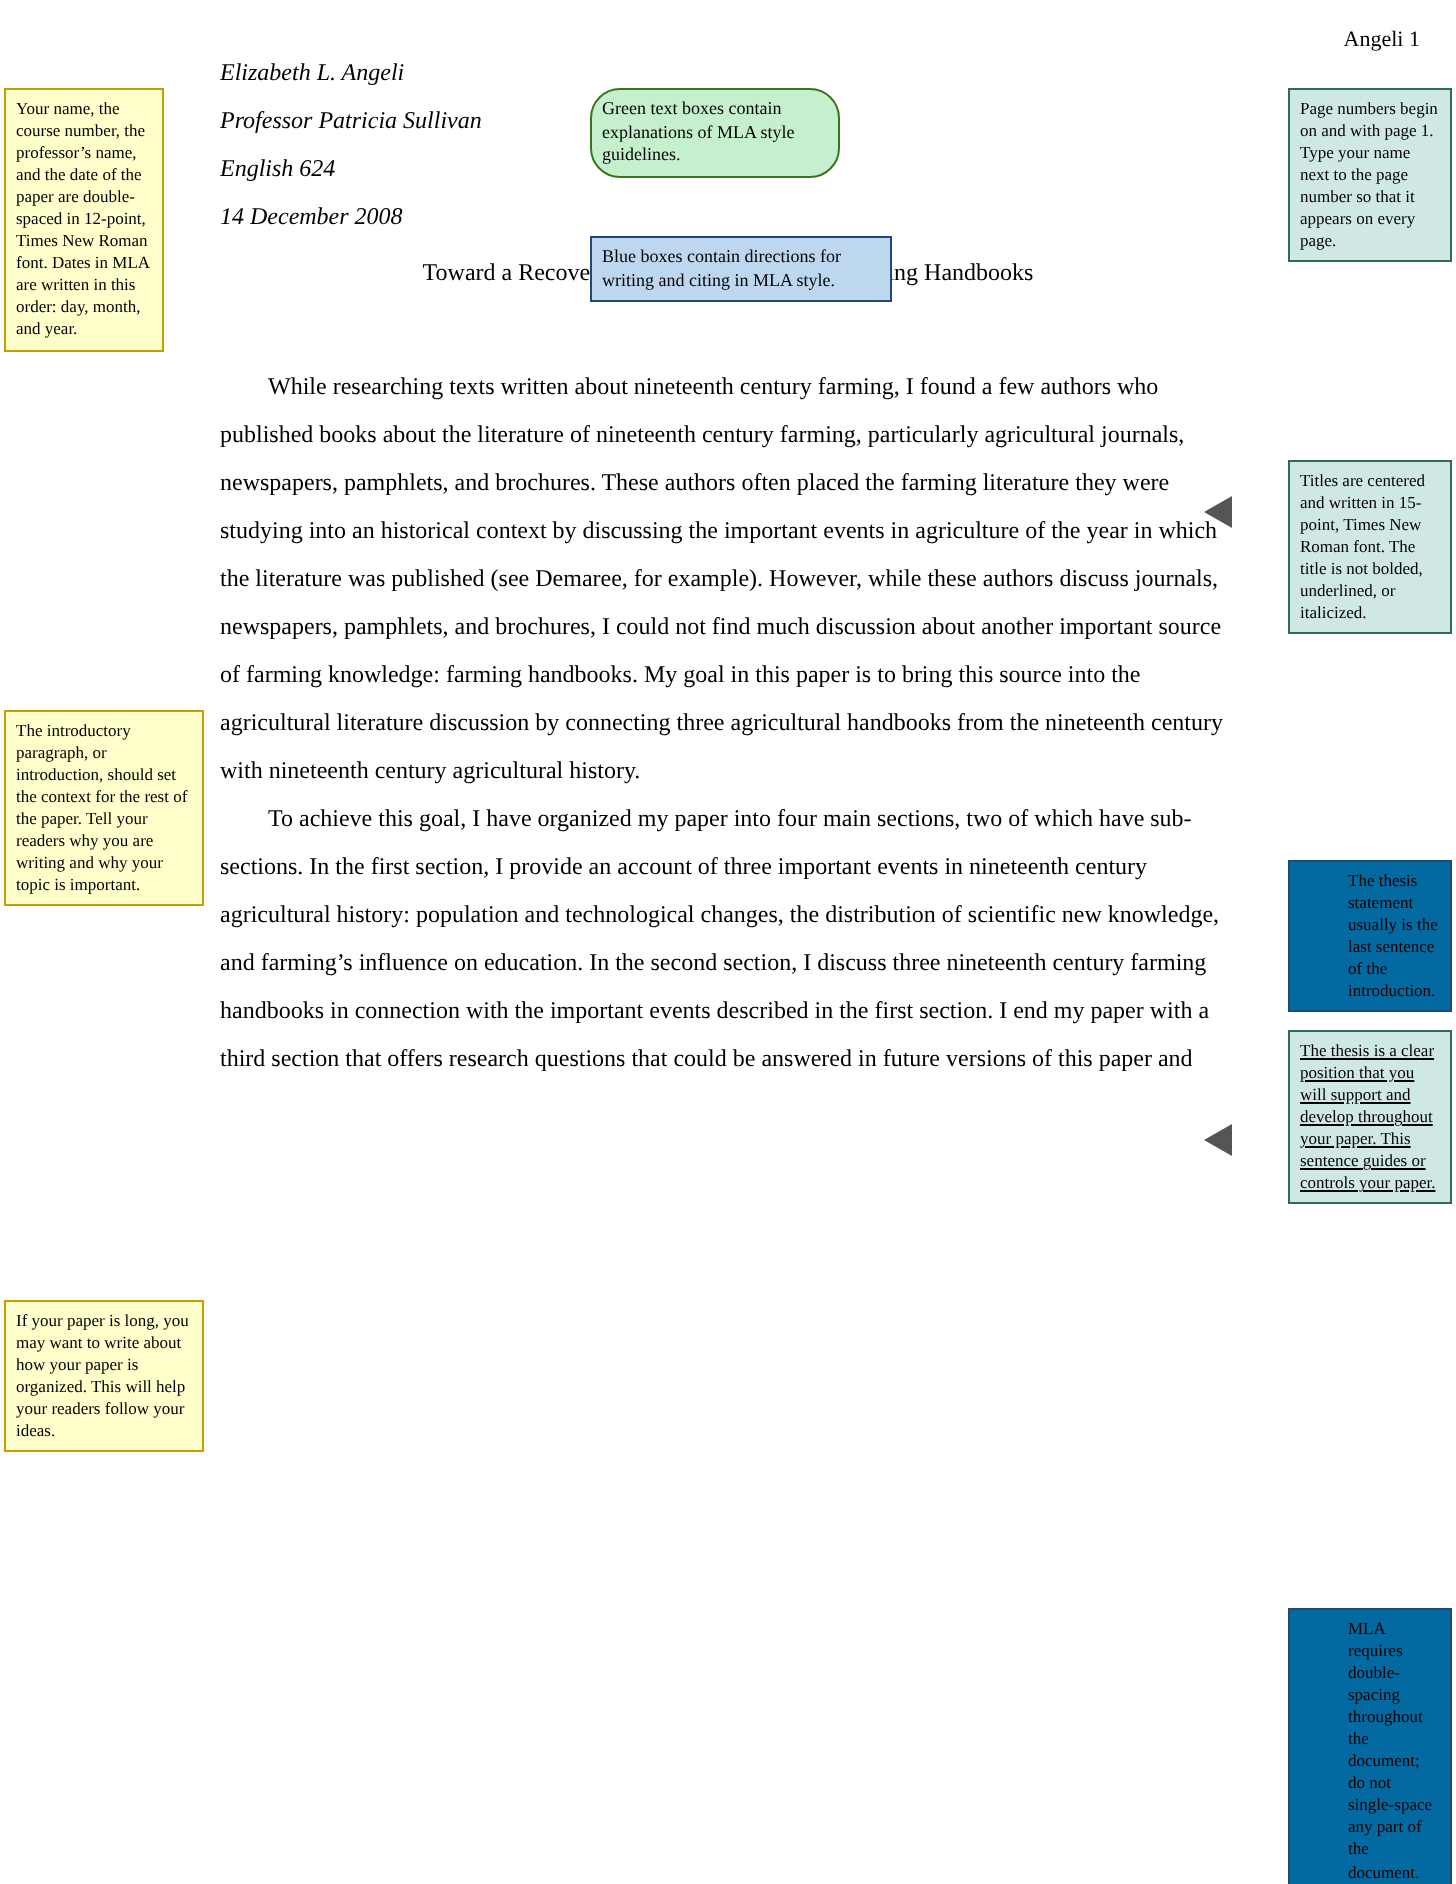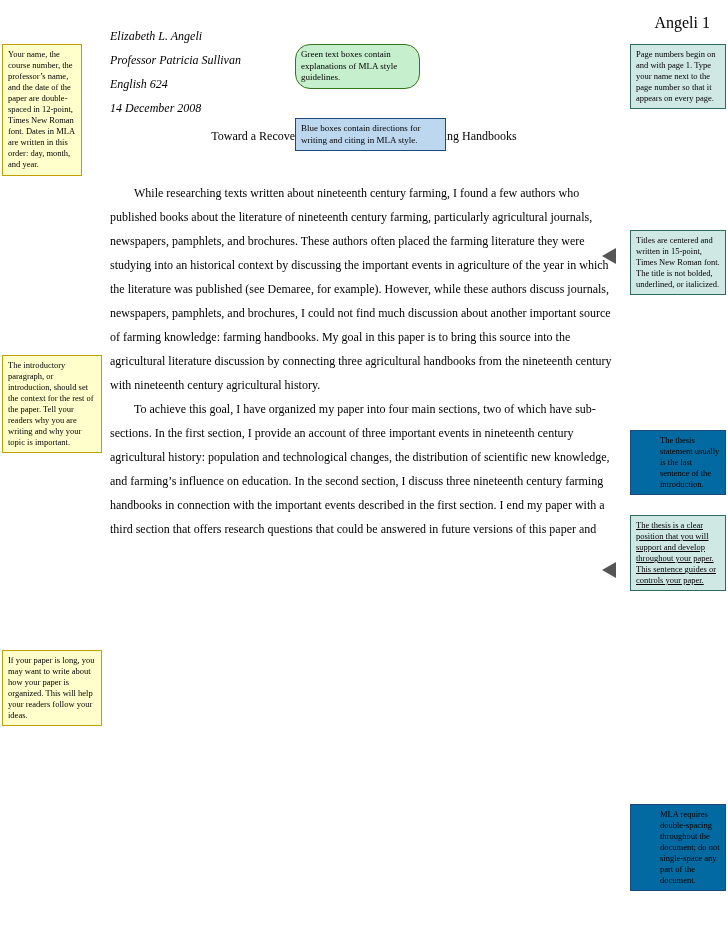--- a/index.html
+++ b/index.html
@@ -17,21 +17,21 @@
       min-height: 942px;
       position: relative;
       background: #fff;
       padding: 10px 0;
     }
     
     .page-number {
       position: absolute;
       top: 14px;
       right: 18px;
-      font-size: 16px;
+      font-size: 11px;
     }
     
     .main-content {
       margin-left: 110px;
       margin-right: 110px;
       margin-top: 14px;
     }
     .header-info {
       line-height: 2;
       font-size: 12px;
@@ -91,21 +91,21 @@
 
     
     .right-ann {
       position: absolute;
       right: 2px;
       font-size: 8.5px;
       line-height: 1.3;
       padding: 4px 5px;
       border: 1.5px solid;
       color: #000;
-      width: 96px;
+      width: 82px;
     }
     .right-ann-teal {
       background: #d0e8e4;
       border-color: #2e6b5e;
     }
     .right-ann-blue {
       background: #0369a1;
       border-color: #1f497d;
       padding-left: 29px;
     }

